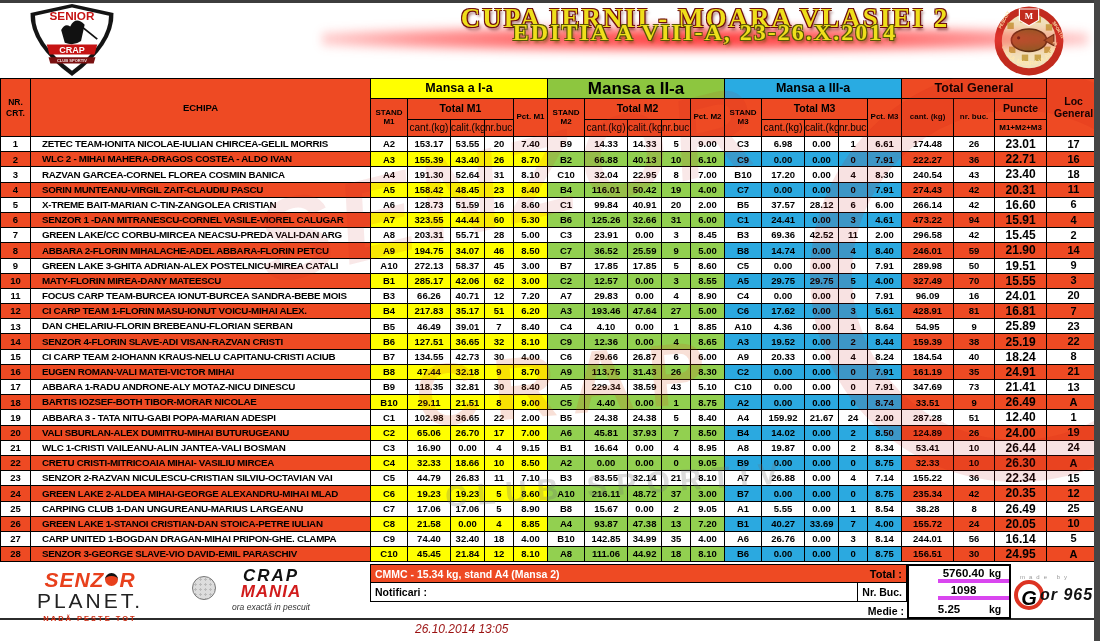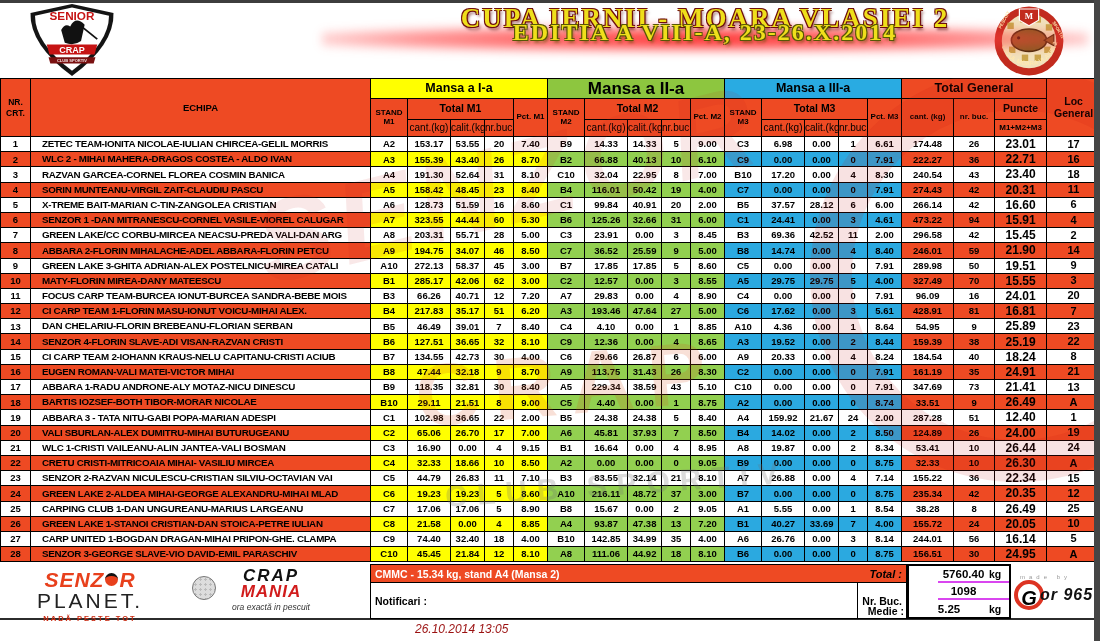--- a/index.html
+++ b/index.html
@@ -56,31 +56,31 @@
   .wm{position:absolute;pointer-events:none;font-weight:bold;z-index:5;}
   .wm-senzor{left:250px;top:40px;font-size:115px;font-style:italic;color:rgba(195,25,25,.10);transform:rotate(-14deg);letter-spacing:6px;}
   .wm-crap{left:415px;top:255px;font-size:88px;color:rgba(215,70,15,.17);letter-spacing:14px;transform:rotate(-5deg);}
   .wm-club{left:445px;top:390px;font-size:30px;color:rgba(110,110,110,.25);letter-spacing:10px;transform:rotate(-4deg);}
   .wm-ring{left:810px;top:-10px;width:330px;height:330px;border:42px solid rgba(200,20,20,.12);border-radius:50%;}
 
   
   .f-cmmc{position:absolute;left:370px;top:564px;width:537px;height:19px;background:#ee4a23;border:1px solid #000;
           display:flex;justify-content:space-between;align-items:center;box-sizing:border-box;z-index:10;}
   .f-cmmc .txt{color:#fff;font-weight:bold;font-size:10.5px;padding-left:4px;}
-  .f-cmmc .lbl{color:#000;font-weight:bold;font-size:11px;padding-right:4px;font-style:italic;}
-  .f-notif{position:absolute;left:370px;top:583px;width:537px;height:36px;background:#fff;border:1px solid #000;border-top:none;
+  .f-cmmc .lbl{color:#000;font-weight:bold;font-size:11px;padding-right:4px;}
+  .f-notif{position:absolute;left:370px;top:583px;width:537px;height:19px;background:#fff;border:1px solid #000;border-top:none;
           display:flex;justify-content:space-between;align-items:stretch;box-sizing:border-box;z-index:10;}
   .f-notif .txt{font-weight:bold;font-size:10.5px;padding-left:4px;align-self:center;}
   .f-notif .lbl{font-weight:bold;font-size:10.5px;border:1px solid #000;display:flex;align-items:center;padding:0 4px;margin:-1px;}
   .f-medie{position:absolute;left:370px;top:602px;width:537px;height:17px;display:flex;justify-content:flex-end;align-items:center;z-index:10;}
   .f-medie .lbl{font-weight:bold;font-size:10.5px;padding-right:3px;}
   .f-values{position:absolute;left:907px;top:564px;width:104px;height:55px;border:2px solid #000;box-sizing:border-box;
             display:grid;grid-template-rows:1fr 1fr 1fr;background:#fff;z-index:11;}
   .vrow{display:flex;align-items:center;}
-  .vrow.b{border-bottom:2px solid #d946ef;margin-left:29px;}
+  .vrow.b{border-bottom:4px solid #d946ef;margin-left:29px;}
   .vrow .val{flex:1;text-align:center;font-weight:bold;font-size:11.5px;}
   .vrow .unit{width:20px;font-weight:bold;font-size:10.5px;}
   .f-line{position:absolute;left:0;top:618px;width:1100px;height:2px;background:#2c2c2c;z-index:9;}
   .f-date{position:absolute;left:415px;top:622px;width:170px;text-align:left;color:#9b1111;
           font-weight:normal;font-style:italic;font-size:12px;z-index:10;}
 
   
   .f-spl{position:absolute;left:10px;top:571px;width:160px;text-align:center;z-index:10;}
   .spl1{color:#e8401c;font-weight:bold;font-style:italic;font-size:21px;letter-spacing:1px;line-height:.9;}
   .spl1 .ball{display:inline-block;width:13px;height:13px;border-radius:50%;background:#e8401c;border-top:3px solid #111;box-sizing:border-box;vertical-align:middle;margin:0 1px 3px 1px;}

